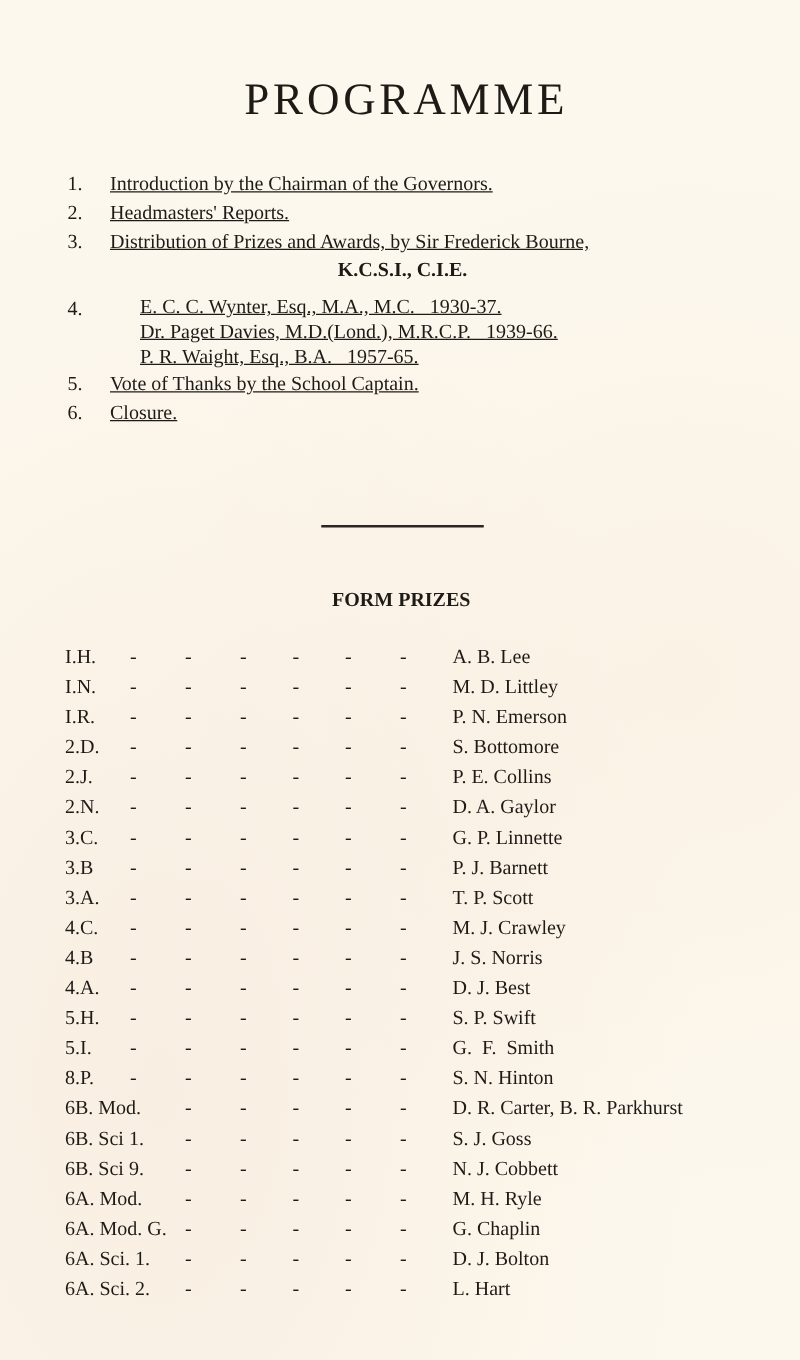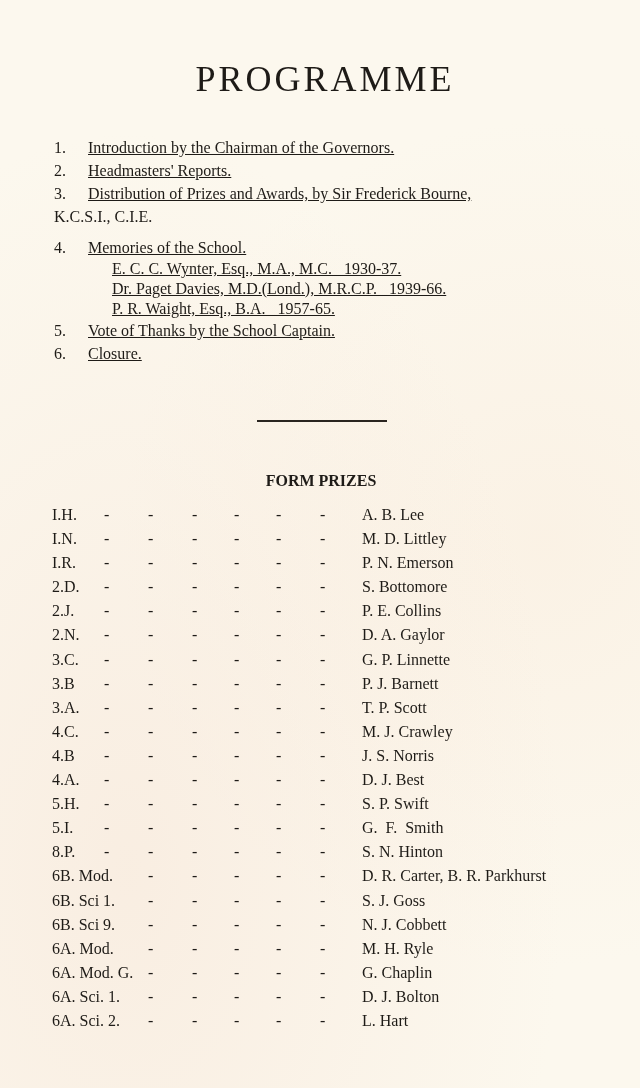--- a/index.html
+++ b/index.html
@@ -13,31 +13,31 @@
     position: relative;
   }
   .title {
     position: absolute; left: 0; width: 650px; top: 58px;
     text-align: center; font-size: 36px; letter-spacing: 3px;
   }
   .prog { position: absolute; left: 54px; top: 136px; width: 560px; font-size: 16px; line-height: 23px; }
   .pitem { display: flex; }
   .pnum { width: 34px; flex: none; }
   .ptext { flex: 1; text-decoration: underline; }
-  .cont { text-align: left; padding-right: 24px; }
+  .cont { text-align: center; padding-right: 24px; font-weight: bold; }
   .memory { padding-left: 24px; line-height: 20px; }
   .gap { margin-top: 8px; }
   .divider {
     position: absolute; left: 257px; top: 420px; width: 130px; height: 2px; background: #2a2520;
   }
   .fp-heading {
     position: absolute; left: 0; width: 642px; top: 472px; text-align: center;
     font-weight: bold; font-size: 16px;
   }
-  .prizes { position: absolute; left: 52px; top: 506px; width: 580px; font-size: 16px; text-decoration: underline; }
+  .prizes { position: absolute; left: 52px; top: 517px; width: 580px; font-size: 16px; text-decoration: underline; }
   .row { position: relative; height: 24.1px; white-space: nowrap; }
   .form { position: absolute; left: 0; }
   .dash { position: absolute; top: 0; }
   .winner { position: absolute; left: 310px; }
 </style>
 </head>
 <body>
 
 <div class="title">PROGRAMME</div>
 
@@ -51,21 +51,20 @@
     <span class="ptext">Headmasters' Reports.</span>
   </div>
   <div class="pitem">
     <span class="pnum">3.</span>
     <span class="ptext">Distribution of Prizes and Awards, by Sir Frederick Bourne,</span>
   </div>
   <div class="cont">K.C.S.I., C.I.E.</div>
   <div class="pitem gap">
     <span class="pnum">4.</span>
     <span class="ptext">
-      <div>Memories of the School.</div>
       <div class="memory" style="white-space:pre">E. C. C. Wynter, Esq., M.A., M.C.   1930-37.</div>
       <div class="memory" style="white-space:pre">Dr. Paget Davies, M.D.(Lond.), M.R.C.P.   1939-66.</div>
       <div class="memory" style="white-space:pre">P. R. Waight, Esq., B.A.   1957-65.</div>
     </span>
   </div>
   <div class="pitem">
     <span class="pnum">5.</span>
     <span class="ptext">Vote of Thanks by the School Captain.</span>
   </div>
   <div class="pitem">

